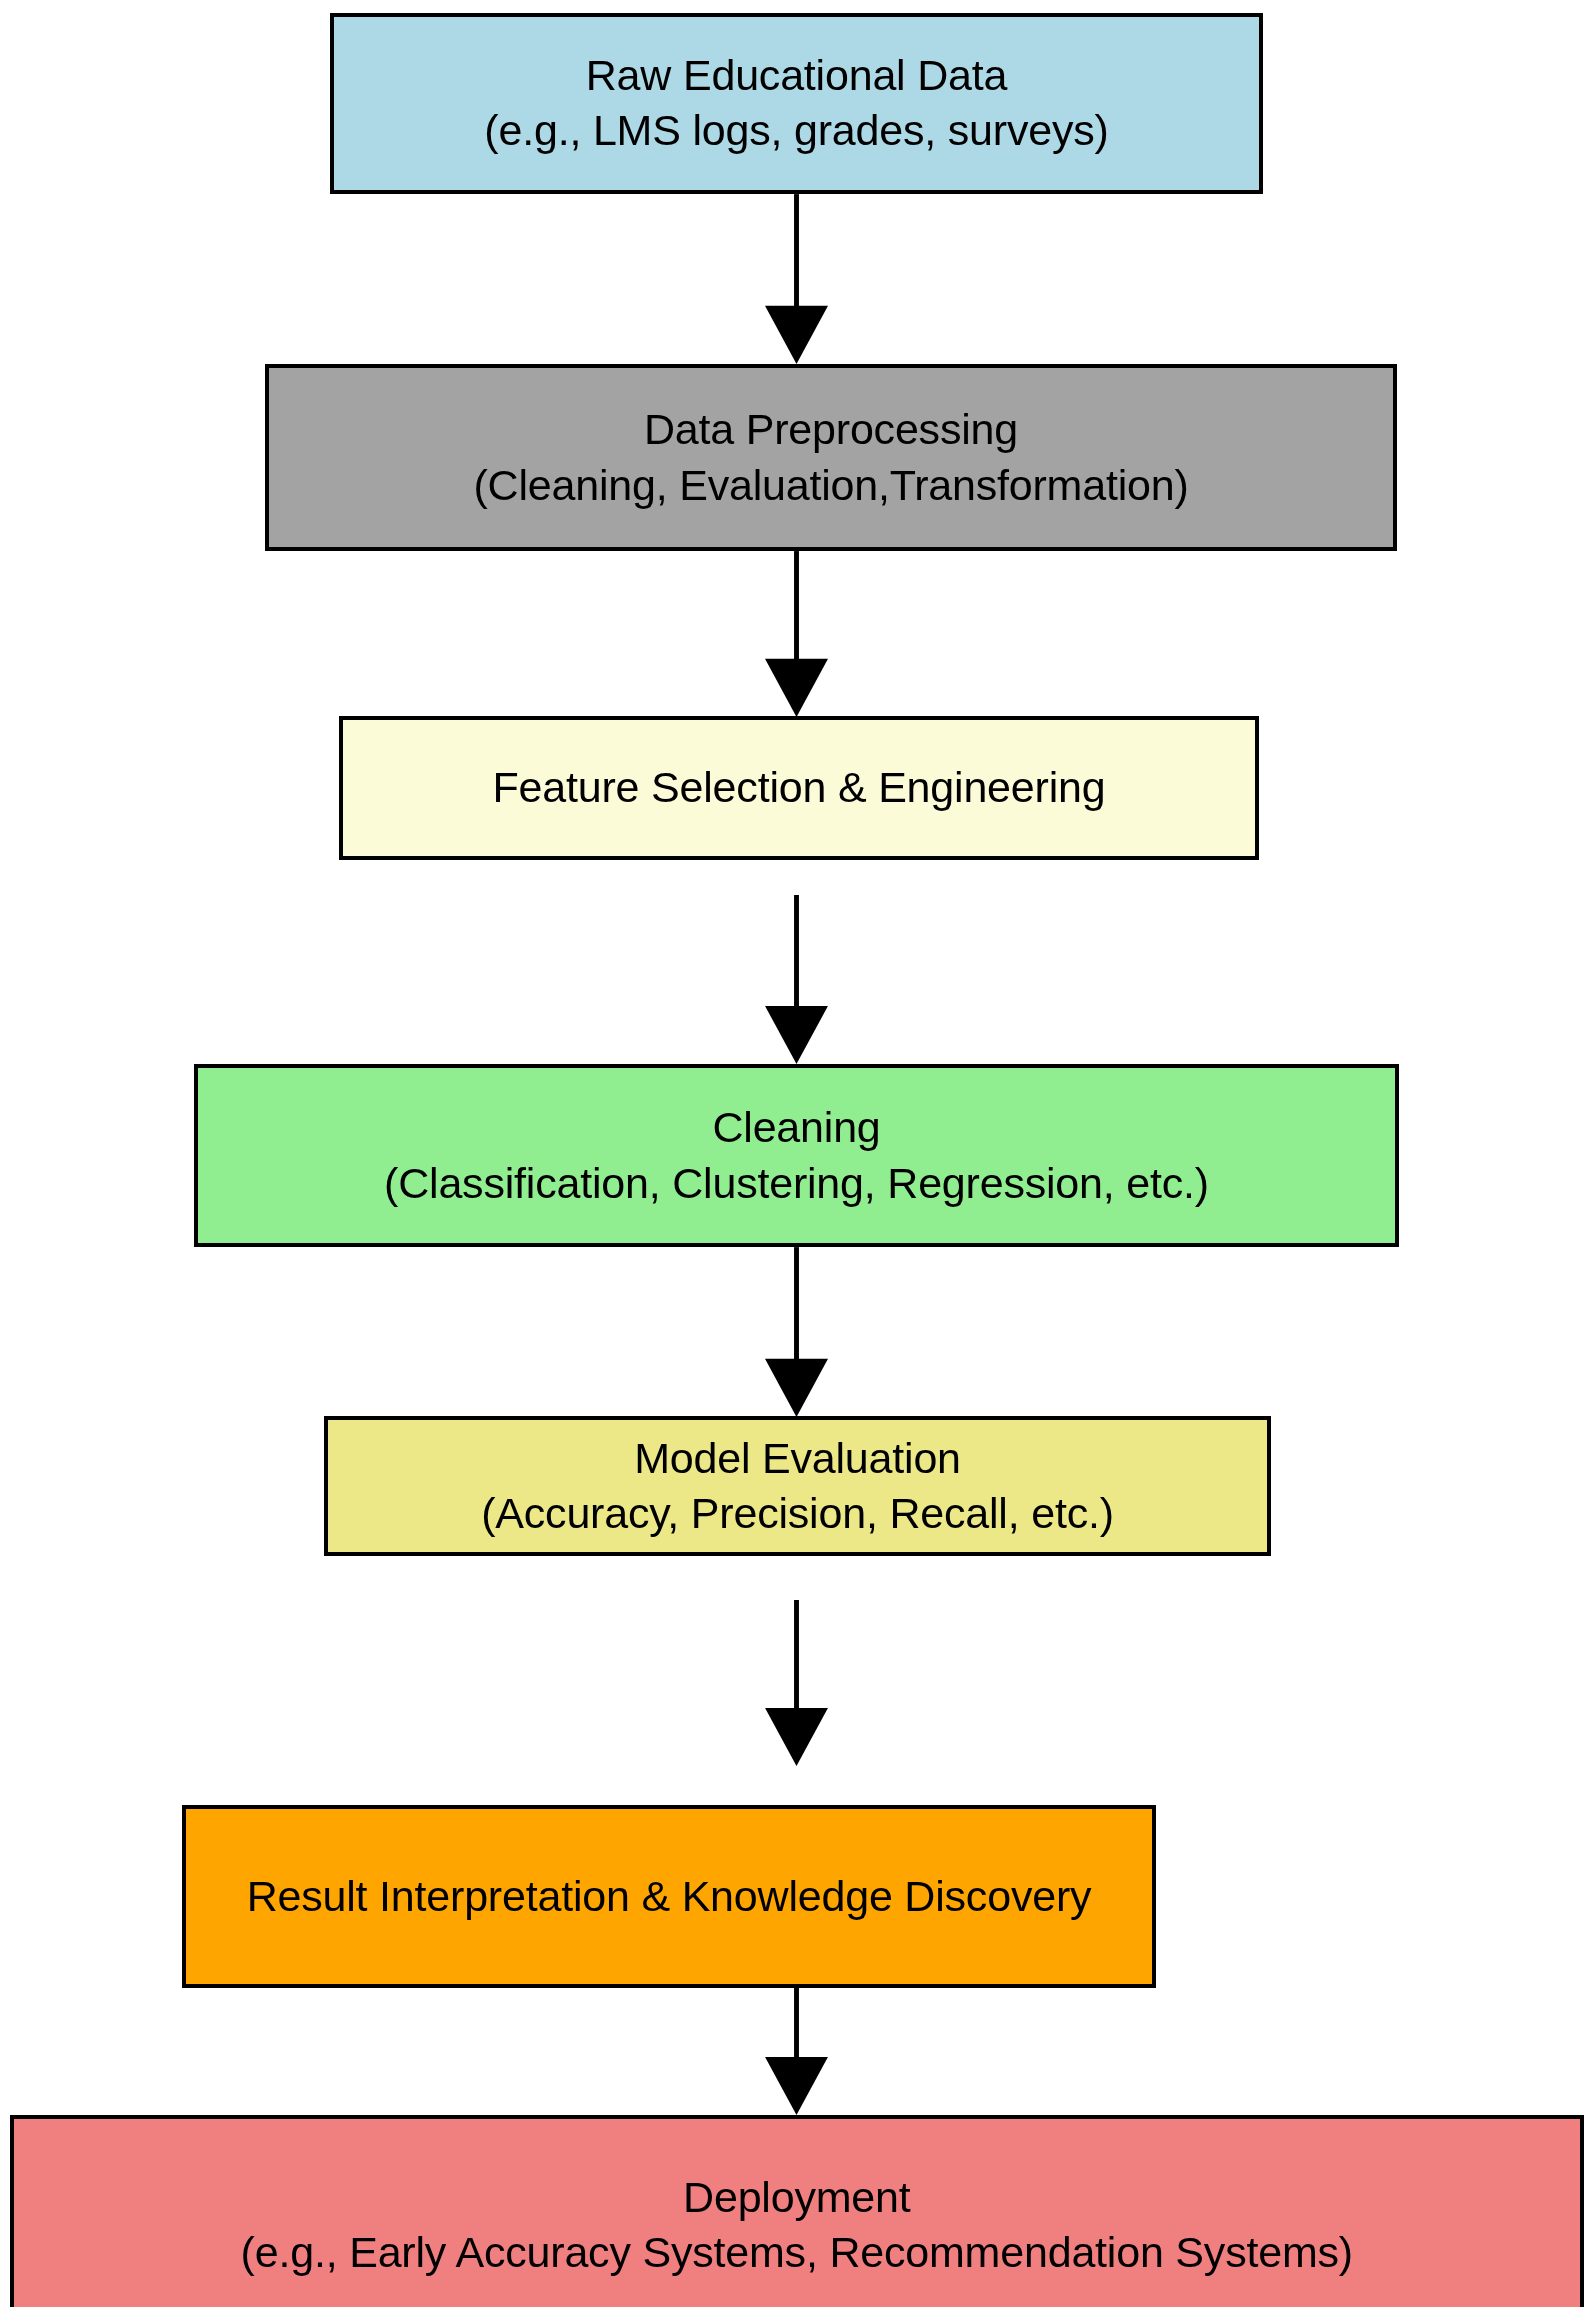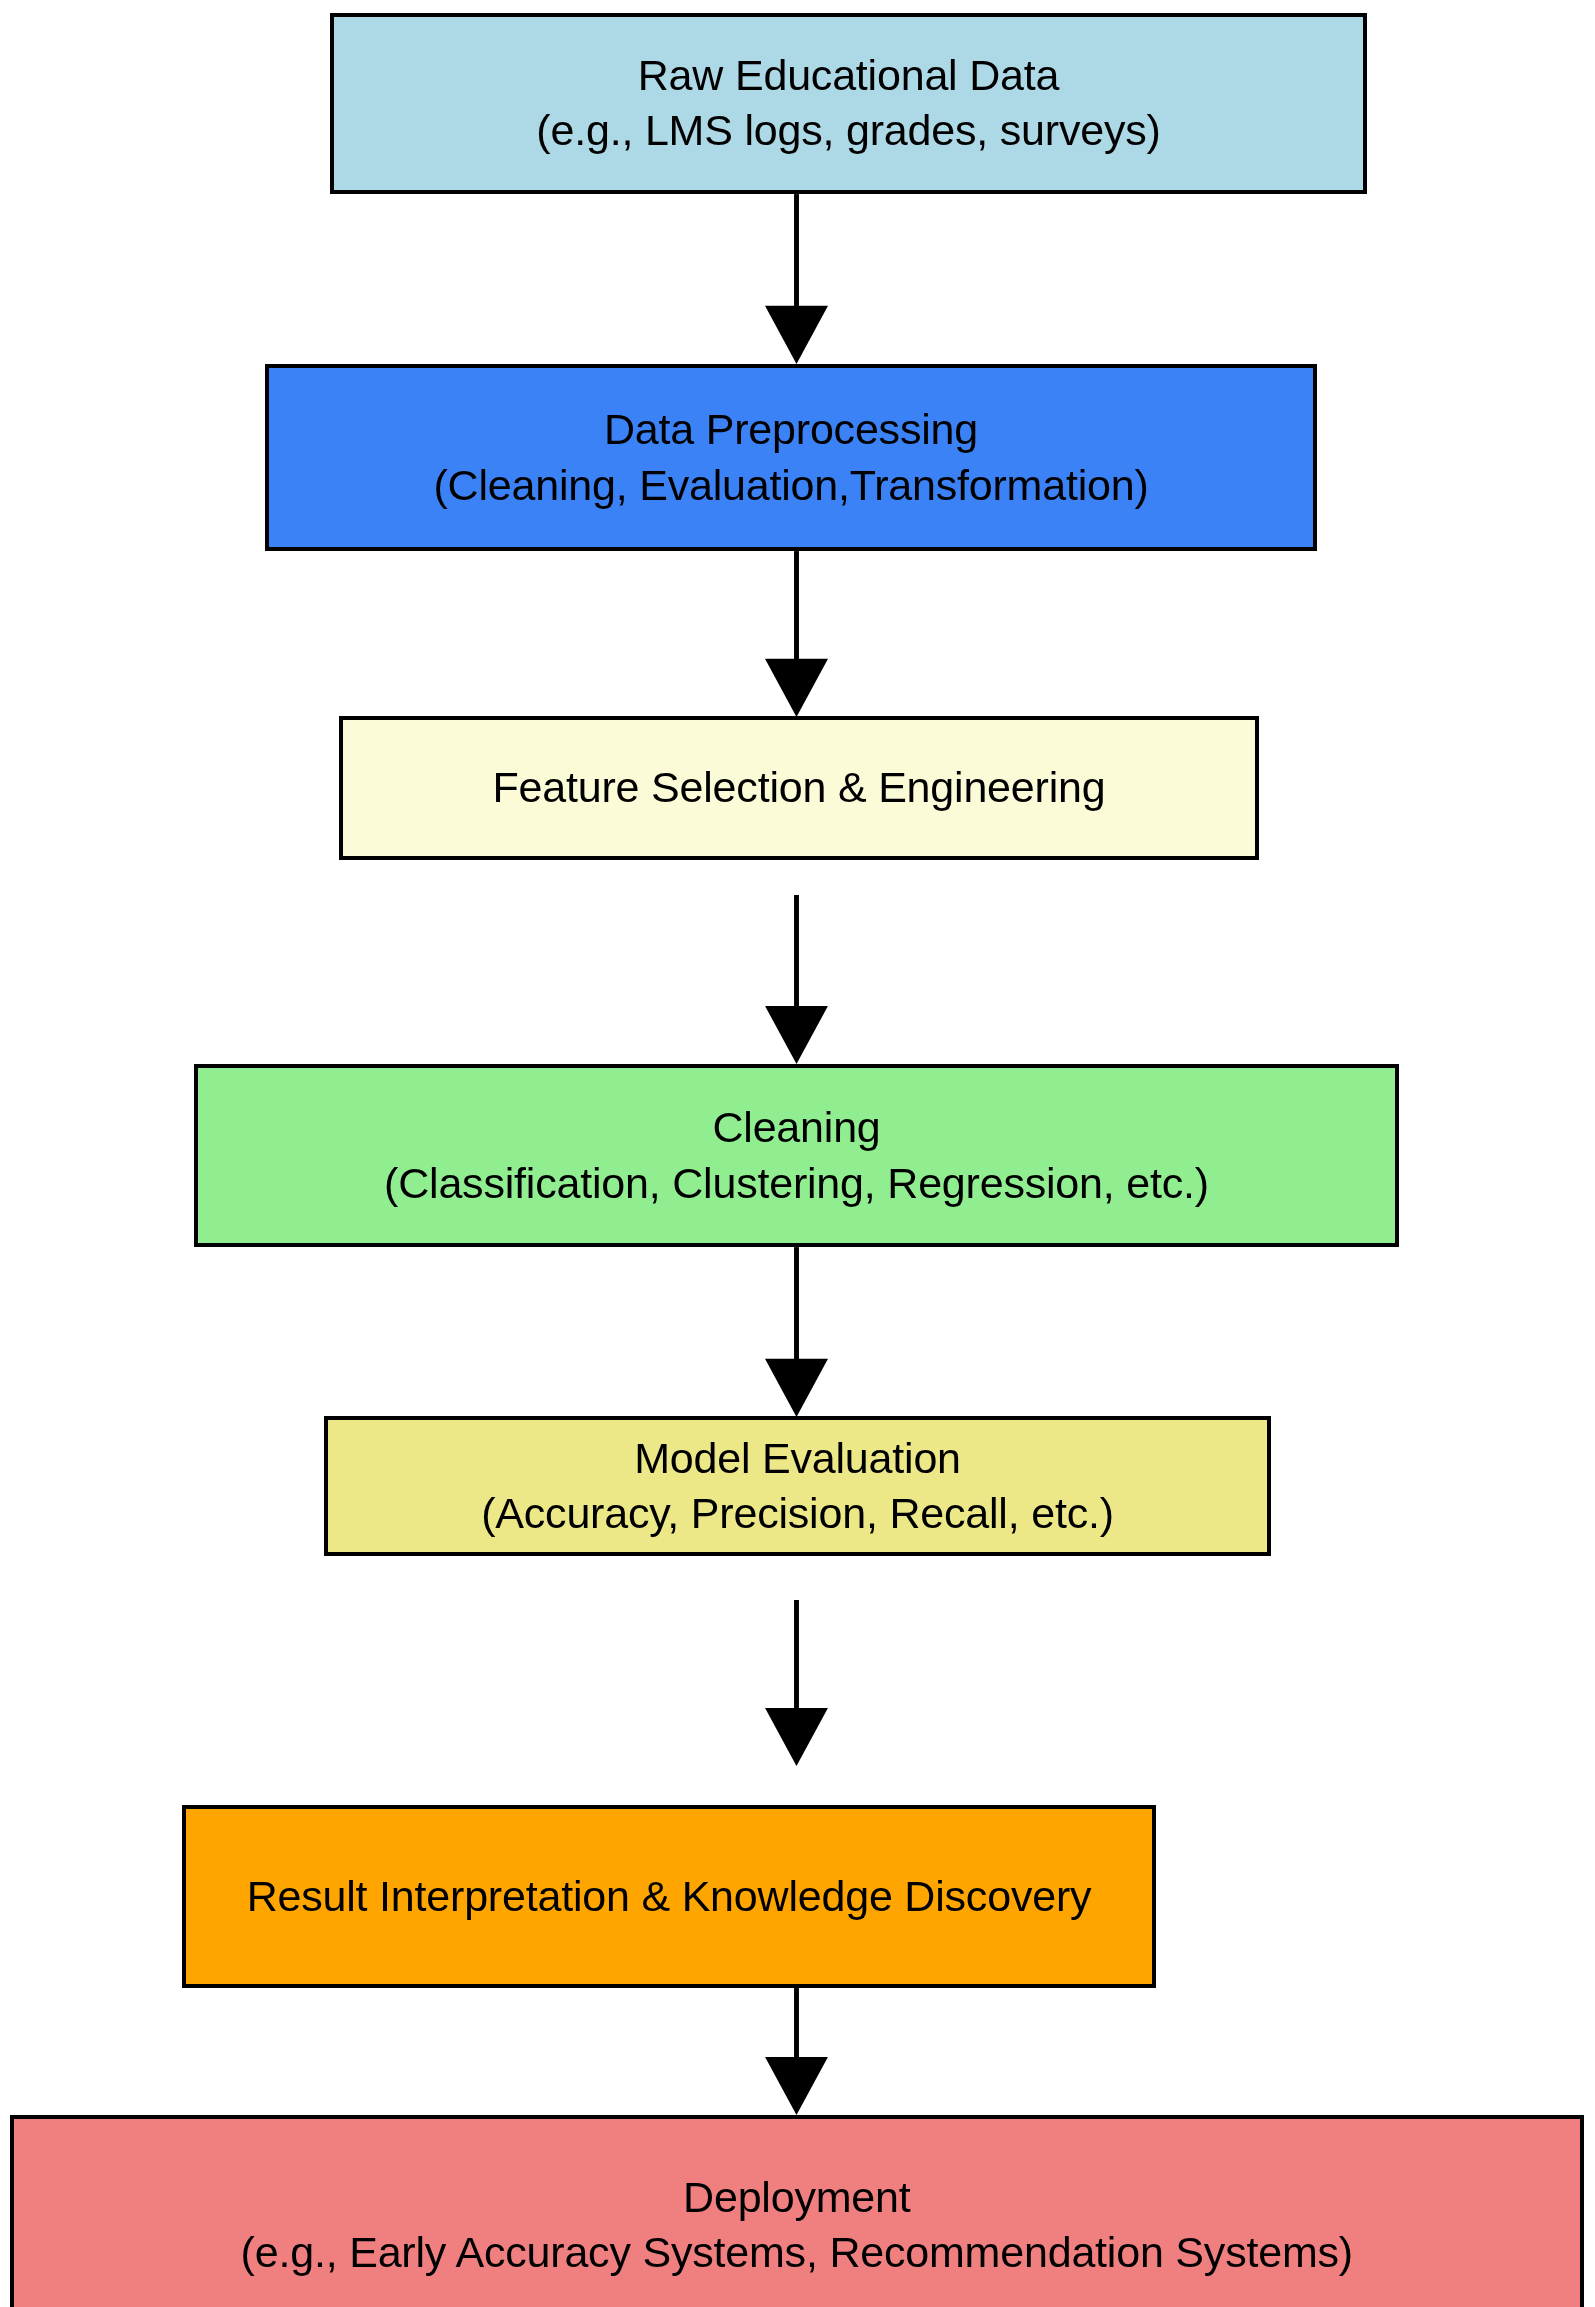--- a/index.html
+++ b/index.html
@@ -77,25 +77,25 @@
         <line x1="64" y1="0" x2="64" y2="224" stroke="#000000" stroke-width="10"></line>
         <polygon points="0,220 128,220 64,338" fill="#000000"></polygon>
       </svg>
     </div>
     <div class="edge" style="left: 765px; top: 1949px; width: 63px; height: 166px;">
       <svg width="63" height="166" viewBox="0 0 128 338">
         <line x1="64" y1="0" x2="64" y2="224" stroke="#000000" stroke-width="10"></line>
         <polygon points="0,220 128,220 64,338" fill="#000000"></polygon>
       </svg>
     </div>
-    <div class="node" style="left: 330px; top: 12.8px; width: 1037px; height: 181px; background: rgb(173, 216, 230); border-color: rgb(0, 0, 0);">
+    <div class="node" style="left: 330px; top: 12.8px; width: 933px; height: 181px; background: rgb(173, 216, 230); border-color: rgb(0, 0, 0);">
       <span class="line">Raw Educational Data</span>
       <span class="line">(e.g., LMS logs, grades, surveys)</span>
     </div>
-    <div class="node" style="left: 265px; top: 364px; width: 1052px; height: 187px; background: #3b82f6; border-color: rgb(0, 0, 0);">
+    <div class="node" style="left: 265px; top: 364px; width: 1132px; height: 187px; background: #a3a3a3; border-color: rgb(0, 0, 0);">
       <span class="line">Data Preprocessing</span>
       <span class="line">(Cleaning, Evaluation,Transformation)</span>
     </div>
     <div class="node" style="left: 339px; top: 716px; width: 920px; height: 144px; background: rgb(251, 251, 216); border-color: rgb(0, 0, 0);">
       <span class="line">Feature Selection &amp; Engineering</span>
     </div>
     <div class="node" style="left: 194px; top: 1064px; width: 1205px; height: 183px; background: rgb(144, 238, 144); border-color: rgb(0, 0, 0);">
       <span class="line">Cleaning</span>
       <span class="line">(Classification, Clustering, Regression, etc.)</span>
     </div>

